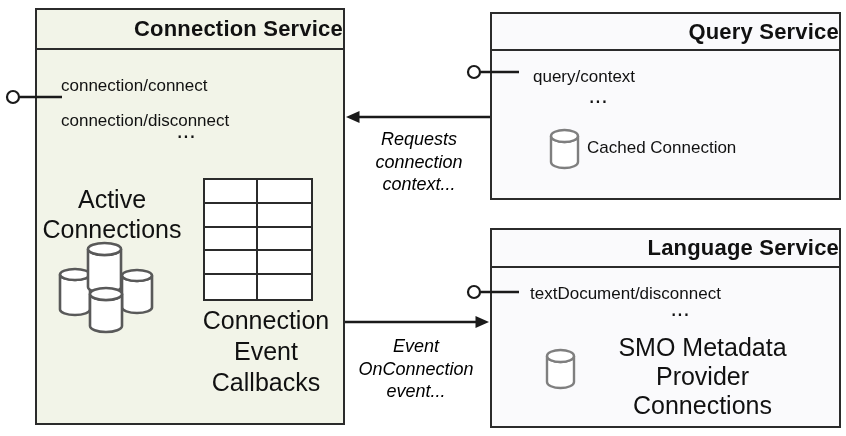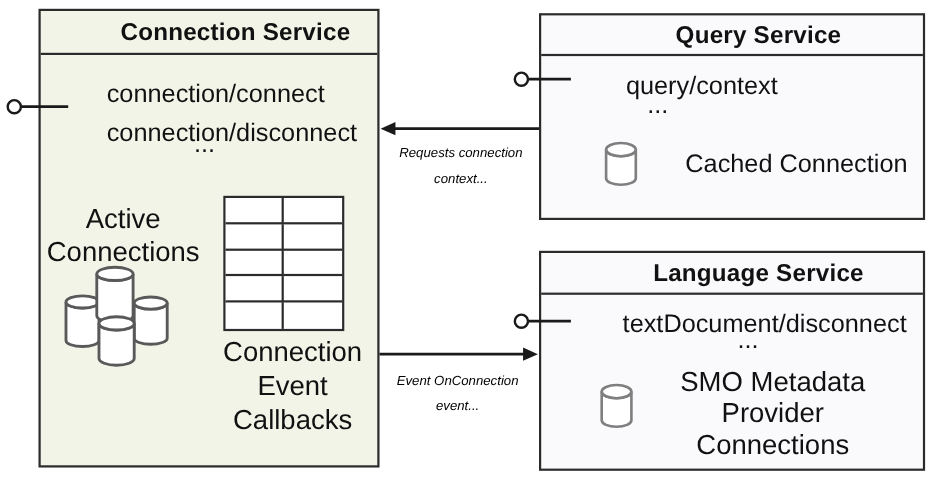--- a/index.html
+++ b/index.html
@@ -11,37 +11,37 @@
     --db-stroke:#7f7f7f;
   }
   html,body{margin:0;padding:0;background:#ffffff;}
   .canvas{
     position:relative;width:846px;height:436px;background:#ffffff;
     font-family:"Liberation Sans",sans-serif;color:var(--text);
     overflow:hidden;
   }
   .box{position:absolute;border:2.5px solid var(--border);box-sizing:border-box;}
   .box-header{
-    display:flex;align-items:center;justify-content:center;
+    display:flex;align-items:center;justify-content:flex-end;
     border-bottom:2.5px solid var(--border);box-sizing:border-box;
     font-weight:bold;font-size:22px;letter-spacing:0.2px;padding-left:48px;
   }
   .connection-box{left:35px;top:8px;width:310px;height:417px;background:var(--connection-fill);}
   .connection-box .box-header{height:40px;}
   .query-box{left:490px;top:12px;width:351px;height:188px;background:var(--service-fill);}
   .query-box .box-header{height:37px;}
   .language-box{left:490px;top:228px;width:351px;height:200px;background:var(--service-fill);}
   .language-box .box-header{height:38px;}
 
   .abs{position:absolute;}
-  .t23{font-size:23px;line-height:35px;white-space:nowrap;margin-left:36px;}
+  .t23{font-size:17px;line-height:35px;white-space:nowrap;}
   .ellipsis-line{font-size:23px;line-height:24px;text-align:center;}
   .center-label{font-size:25px;text-align:center;}
   .annotation{
-    position:absolute;font-size:12px;font-style:italic;line-height:22.5px;
+    position:absolute;font-size:18px;font-style:italic;line-height:22.5px;
     text-align:center;color:#000;
   }
 
   
   .conn-methods{left:24px;top:58px;}           
   .conn-ellipsis{left:24px;top:108px;width:250px;}
   .active-label{left:0px;top:174px;width:150px;line-height:30px;}
   .cluster-svg{left:18px;top:230px;}
   .callbacks-label{left:154px;top:295px;width:150px;line-height:31px;}
 

